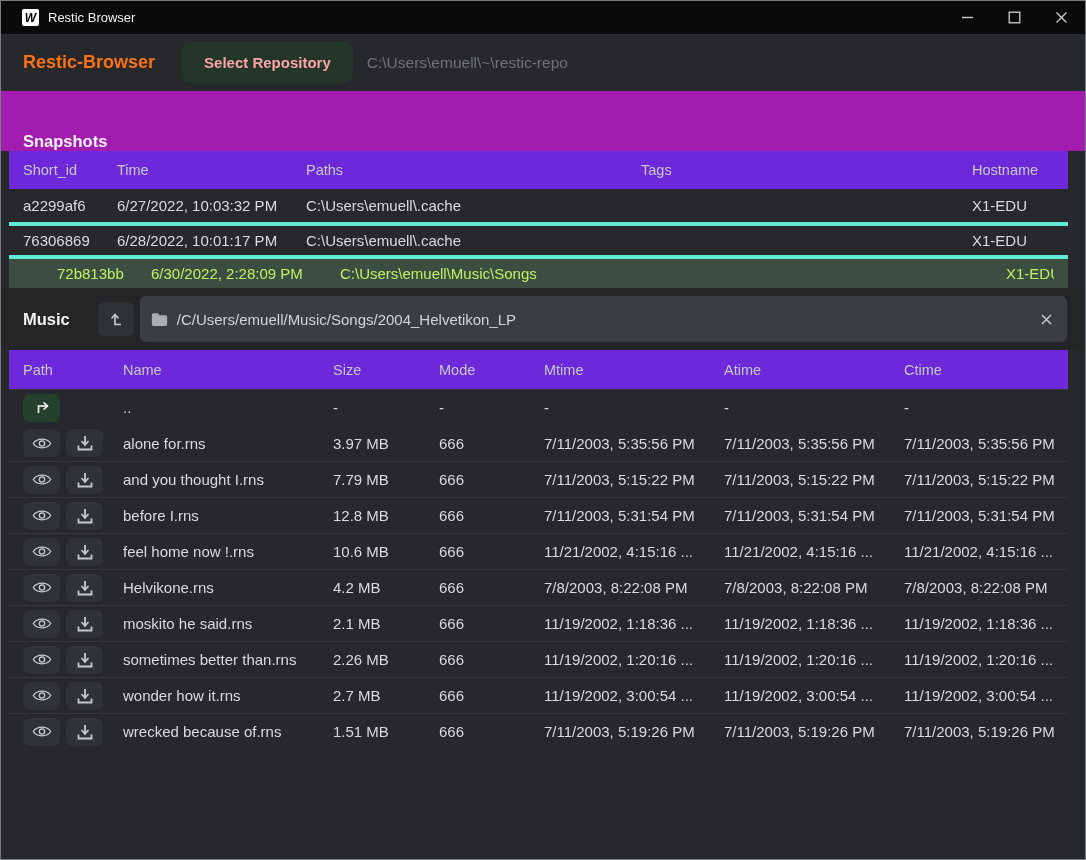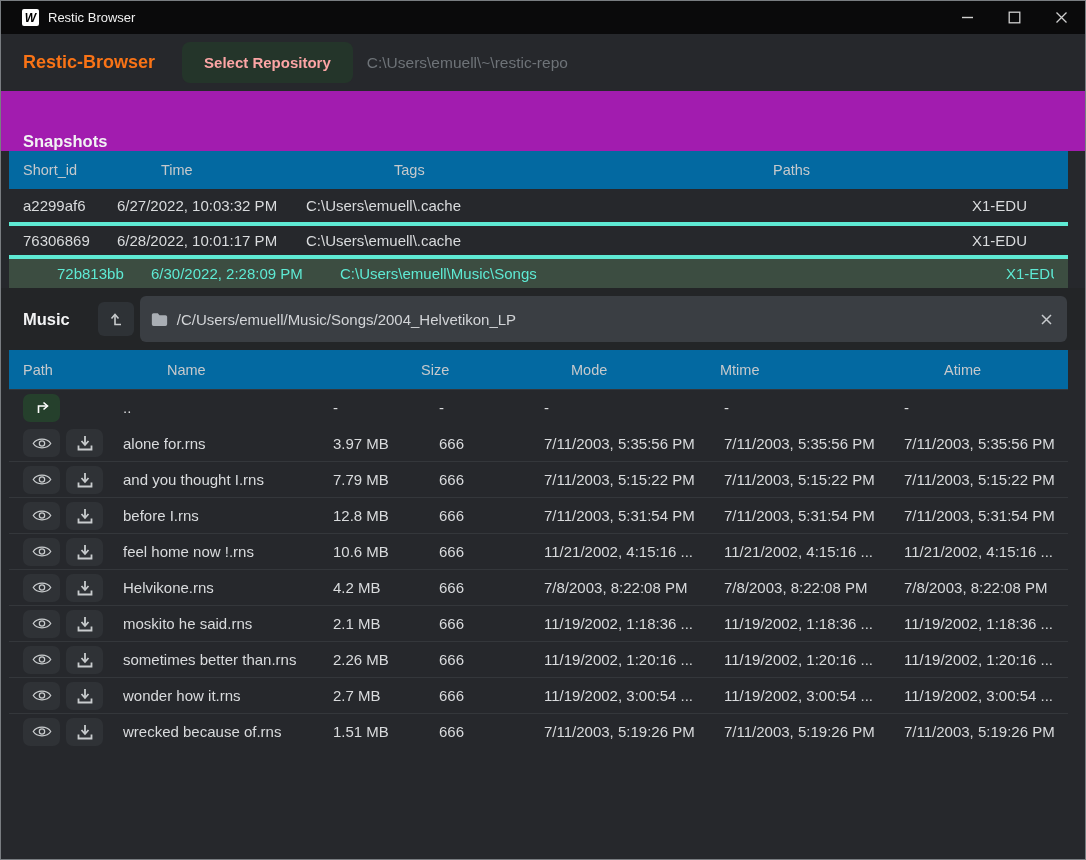--- a/index.html
+++ b/index.html
@@ -34,26 +34,26 @@
     margin-left:27px; background:#24352A; color:#fca5a5; font-weight:bold; font-size:15px;
     font-family:"Liberation Sans",sans-serif;
     padding:12px 22px; border-radius:8px; border:none; cursor:pointer;
   }
   .repo-path { margin-left:14px; color:#6E7378; font-size:15.5px; }
   
   .section-band { height:60px; display:flex; align-items:flex-end; background:#a21caf; flex:0 0 auto; }
   .section-title { font-size:16.5px; font-weight:bold; color:#F2F3F4; margin-left:22px; }
   
   .tbl { margin:0 17px 0 8px; flex:0 0 auto; }
-  .tbl-header { background:#0369a1; font-size:14.5px; color:#C6C9CC;gap:44px; }
+  .tbl-header { background:#6d28d9; font-size:14.5px; color:#C6C9CC; }
   .snap-grid { display:grid; grid-template-columns:94px 189px 335px 331px 1fr; align-items:center; padding:0 14px; }
   .snap-header-row { height:38px; }
   .snap-row { height:33px; border-top:4px solid #5eead4; font-size:15px; color:#D9DBDD; cursor:pointer; }
   .snap-row:first-of-type { border-top:none; }
-  .snap-row.selected { background:#3C4D41; color:#5eead4;padding-left:48px; }
+  .snap-row.selected { background:#3C4D41; color:#bef264;padding-left:48px; }
   
   .files-bar { height:62px; display:flex; align-items:center; background:#232527; flex:0 0 auto; }
   .up-level-btn {
     width:36px; height:34px; margin-left:28px; background:#2E3236; border:none; border-radius:6px;
     display:flex; align-items:center; justify-content:center; cursor:pointer;
   }
   .pathbar {
     height:46px; margin-left:6px; margin-right:18px; flex:1;
     background:#3A3E43; border-radius:6px; display:flex; align-items:center;
   }
@@ -108,22 +108,22 @@
   </div>
 
   <div class="section-band">
     <span class="section-title">Snapshots</span>
   </div>
 
   <div class="tbl">
     <div class="snap-grid snap-header-row tbl-header">
       <span class="cell">Short_id</span>
       <span class="cell">Time</span>
+      <span class="cell">Paths</span>
       <span class="cell">Tags</span>
-      <span class="cell">Paths</span>
       <span class="cell">Hostname</span>
     </div>
     <div id="snap-body">
         <div class="snap-grid snap-row">
     <span class="cell">a2299af6</span>
     <span class="cell">6/27/2022, 10:03:32 PM</span>
     <span class="cell">C:\Users\emuell\.cache</span>
     <span class="cell"></span>
     <span class="cell">X1-EDU</span>
   </div>

